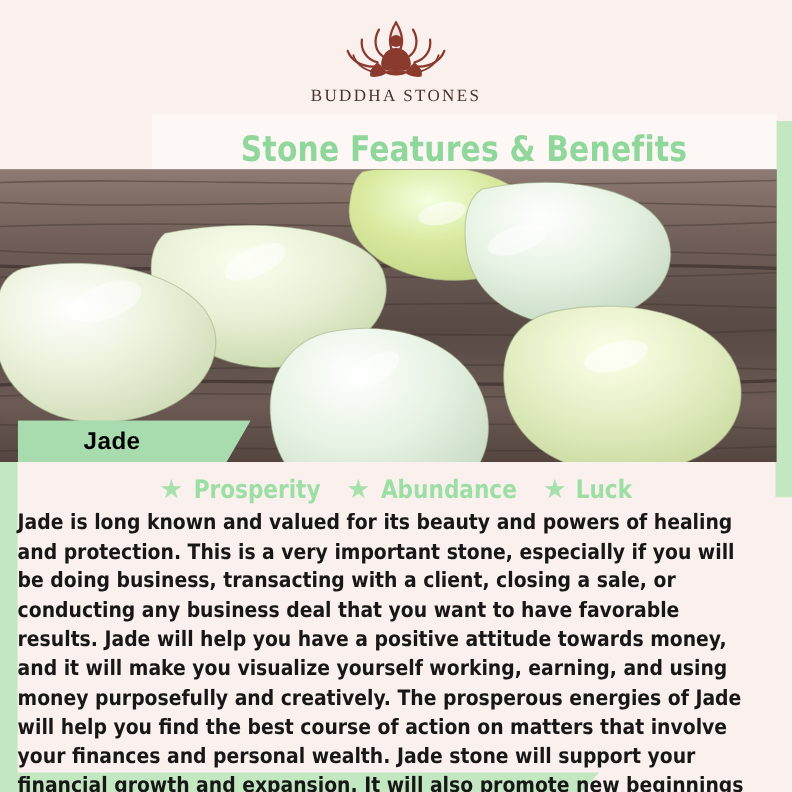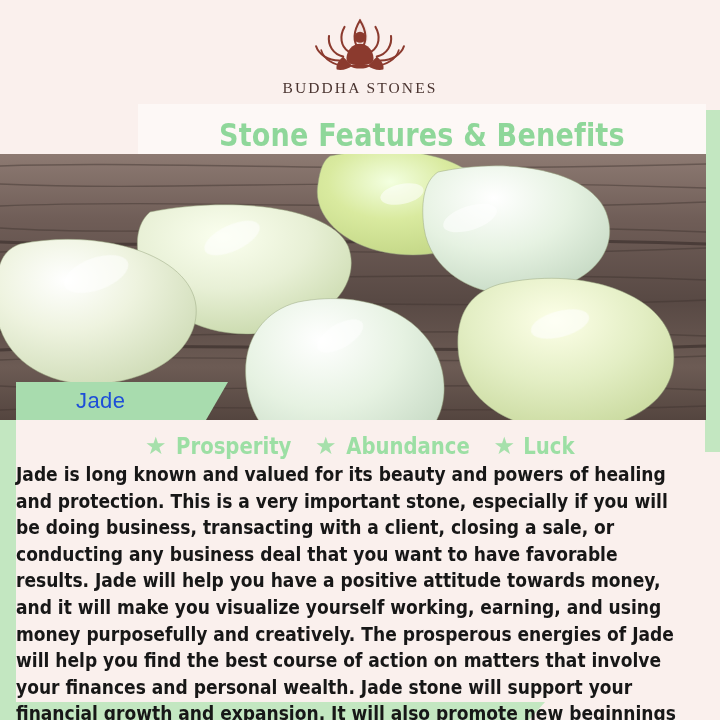--- a/index.html
+++ b/index.html
@@ -94,22 +94,22 @@
   .jade-band {
     position: absolute;
     left: 16px; top: 382px; width: 212px; height: 38px;
     background: #a8dcae;
     clip-path: polygon(0 0, 100% 0, calc(100% - 22px) 100%, 0 100%);
     display: flex;
     align-items: center;
   }
   .jade-label {
     margin-left: 60px;
-    color: #1d4ed8;
-    font-weight: normal;
+    color: #000000;
+    font-weight: bold;
     font-size: 22px;
     letter-spacing: 0.4px;
   }
 
   
   .benefits {
     position: absolute;
     top: 430px; left: 16px; right: 15px; height: 32px;
     display: flex;
     align-items: center;

